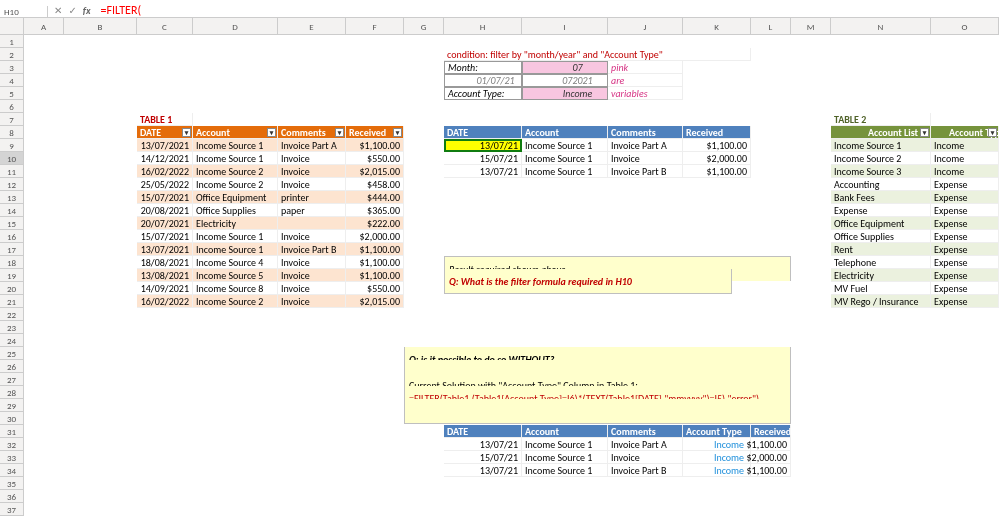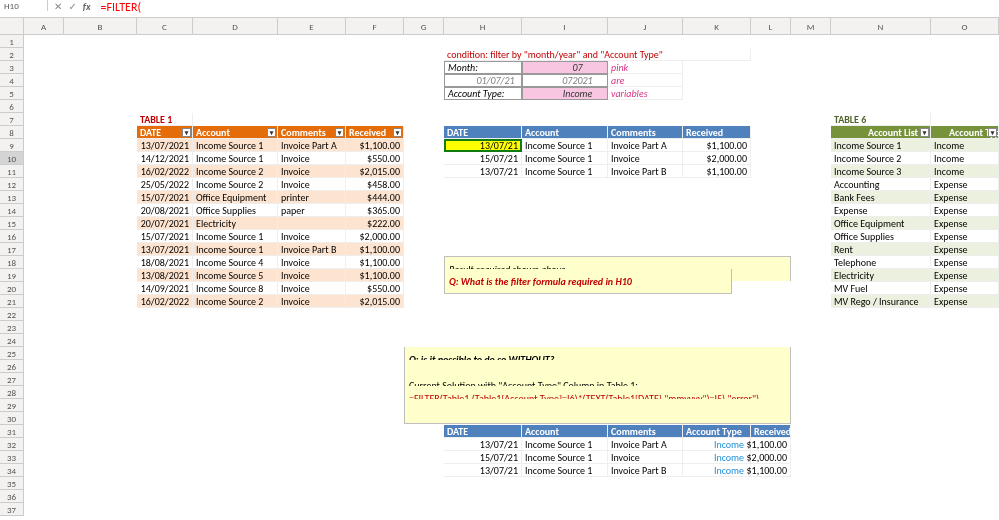--- a/index.html
+++ b/index.html
@@ -1,21 +1,21 @@
 <!DOCTYPE html>
 <html><head>
 <meta charset="utf-8">
 <style>
 * { box-sizing: border-box; }
 body {
   margin: 0; font-family: Calibri, Arial, sans-serif; font-size: 10px;
   background: #fff; color: #000; width: 999px; height: 520px; overflow: hidden;
 }
 .formula-bar {
-  display: flex; align-items: flex-start; height: 18px; border-bottom: 1px solid #ccc;
+  display: flex; align-items: flex-end; height: 18px; border-bottom: 1px solid #ccc;
   background: #fff;
 }
 .namebox {
   width: 48px; border-right: 1px solid #ccc; padding: 0 4px; font-size: 9px;
   display: flex; align-items: center; color: #555;
 }
 .fb-ctrl { display: flex; gap: 6px; padding: 0 6px; color: #888; font-size: 10px; align-items: center; }
 .fx { font-style: italic; font-weight: bold; color: #666; }
 .fb-input { flex: 1; padding: 0 4px; color: red; font-size: 12px; }
 .grid { position: relative; }
@@ -151,21 +151,21 @@
         <div class="c cJ pinktext ">are</div>
       </div>
       <div class="r">
         <div class="c cH cond-cell ">Account Type:</div>
         <div class="c cI cond-cell pink ac ">Income</div>
         <div class="c cJ pinktext ">variables</div>
       </div>
       <div class="r"></div>
       <div class="r">
         <div class="c cC title-red ">TABLE 1</div>
-        <div class="c cN title-green ">TABLE 6</div>
+        <div class="c cN title-green ">TABLE 2</div>
       </div>
       <div class="r">
         <div class="c cC ohdr ">DATE<span class="filter-arrow"></span></div>
         <div class="c cD ohdr ">Account<span class="filter-arrow"></span></div>
         <div class="c cE ohdr ">Comments<span class="filter-arrow"></span></div>
         <div class="c cF ohdr ">Received<span class="filter-arrow"></span></div>
         <div class="c cH bhdr ">DATE</div>
         <div class="c cI bhdr ">Account</div>
         <div class="c cJ bhdr ">Comments</div>
         <div class="c cK bhdr ">Received</div>

